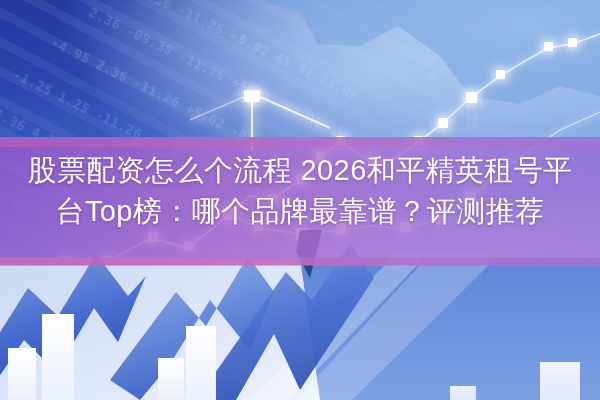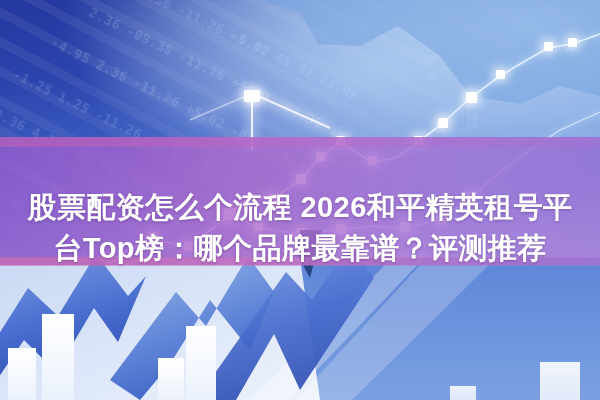--- a/index.html
+++ b/index.html
@@ -71,26 +71,25 @@
     position:absolute;left:0;right:0;top:257px;height:9px;
     background:linear-gradient(90deg,rgba(206,102,170,.60),rgba(196,110,186,.50),rgba(176,116,206,.45));
   }
 
   
   #headline{
     position:absolute;left:0;right:0;top:150px;
     text-align:center;
     color:#ffffff;
     font-size:29px;line-height:41px;
-    font-weight:700;
+    font-weight:400;
     letter-spacing:.4px;
     text-shadow:0 1px 3px rgba(60,20,90,.35);
     padding:0 18px;
     box-sizing:border-box;
-    margin-top:37px;
   }
 </style>
 </head>
 <body>
 
 <div id="stage">
 
   <div class="layer bg-base"></div>
   <div class="layer bg-cloud"></div>
   <div class="layer bg-stripes"></div>

